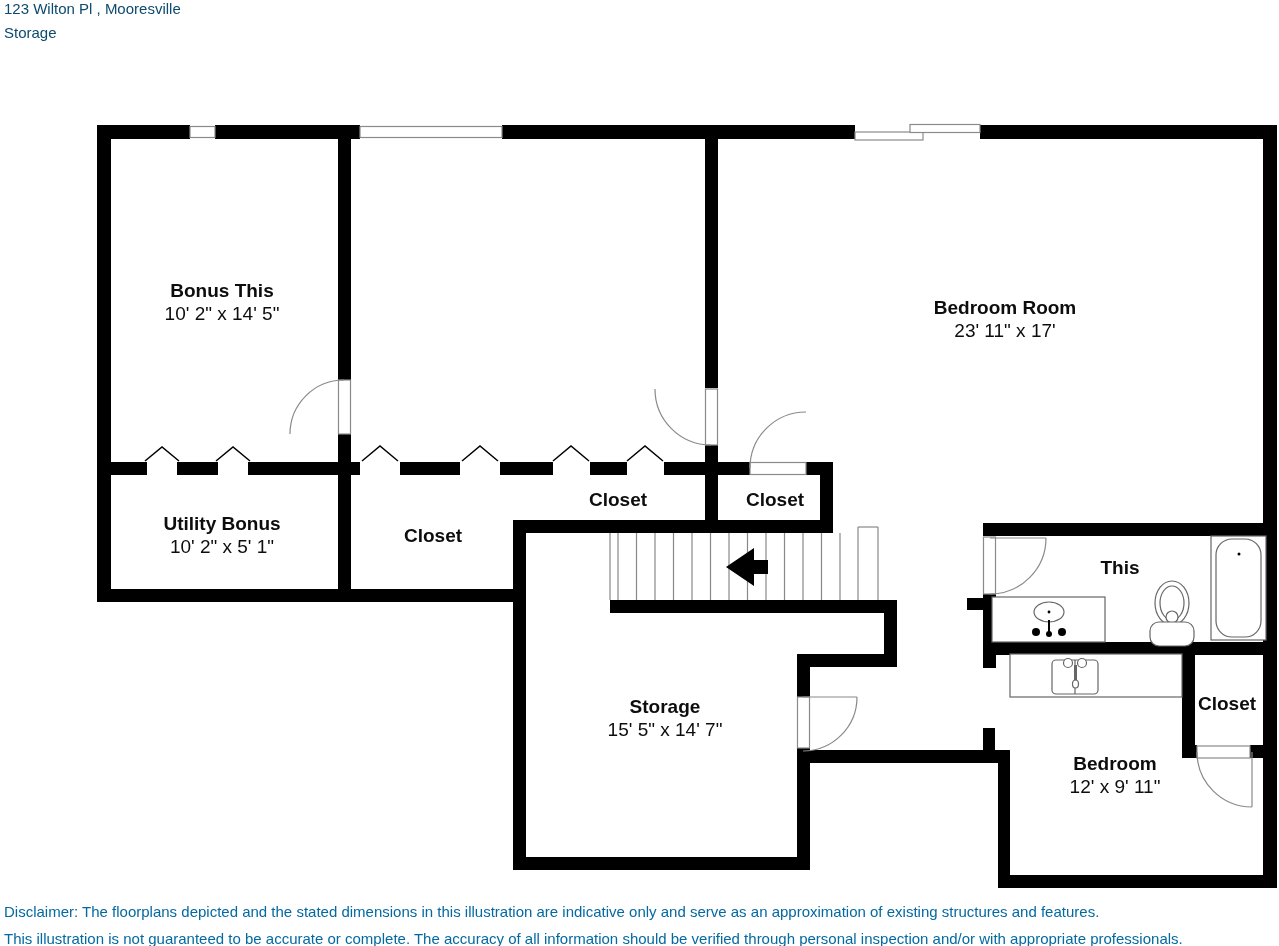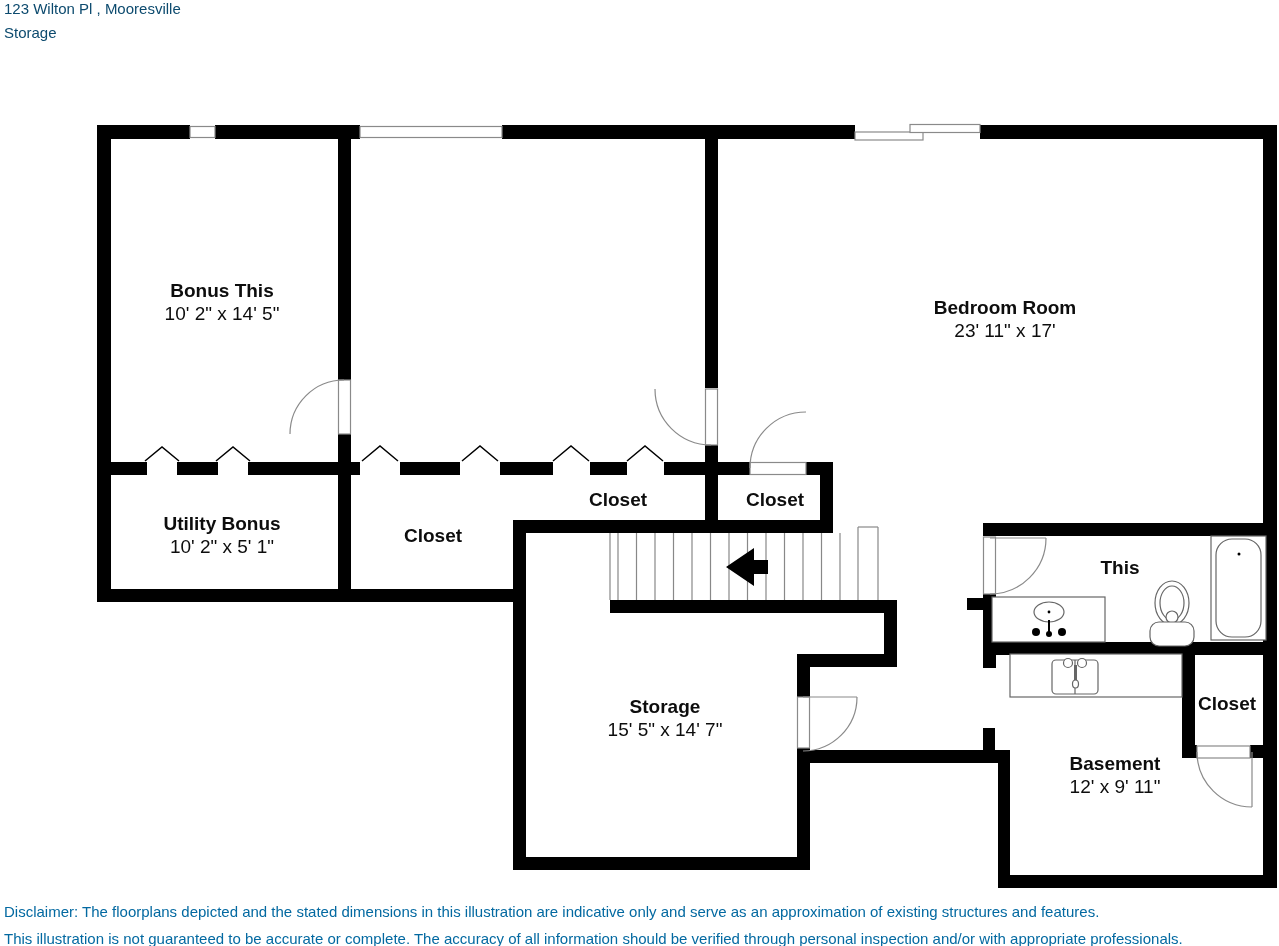--- a/index.html
+++ b/index.html
@@ -217,20 +217,20 @@
 
   <div class="room-label" style="left:1120px;top:556px">
     <div class="room-name">This</div>
   </div>
 
   <div class="room-label" style="left:1227px;top:692px">
     <div class="room-name">Closet</div>
   </div>
 
   <div class="room-label" style="left:1115px;top:752px">
-    <div class="room-name">Basement</div>
+    <div class="room-name">Bedroom</div>
     <div class="room-dims">12' x 9' 11"</div>
   </div>
 
   <div class="disc" style="top:903px">Disclaimer: The floorplans depicted and the stated dimensions in this illustration are indicative only and serve as an approximation of existing structures and features.</div>
   <div class="disc" style="top:930px">This illustration is not guaranteed to be accurate or complete. The accuracy of all information should be verified through personal inspection and/or with appropriate professionals.</div>
 
 </div>
 
 </body></html>

